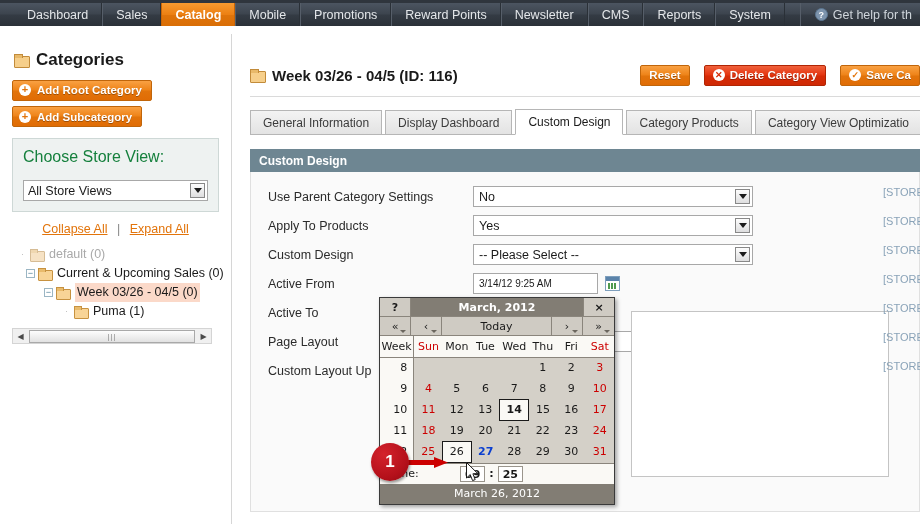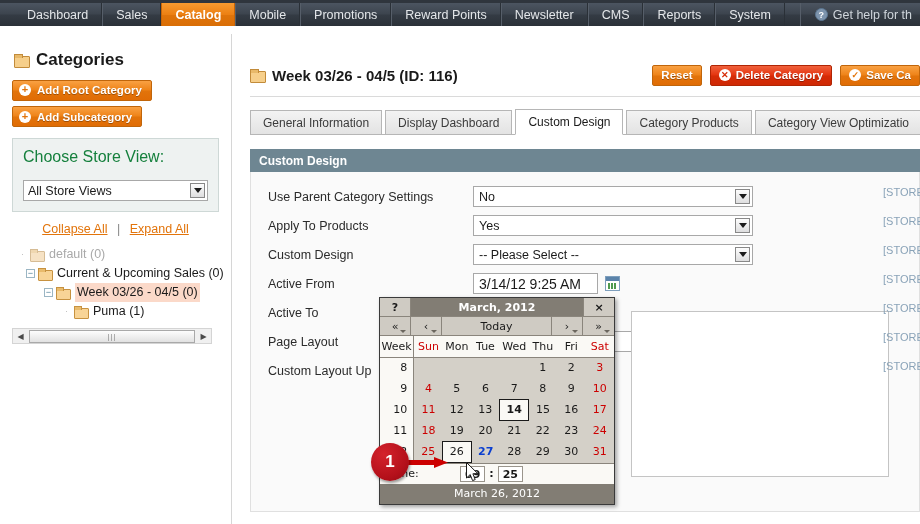--- a/index.html
+++ b/index.html
@@ -145,21 +145,21 @@
     border: 1px solid #a9a9a9;
     display: flex; align-items: center; justify-content: center;
     color: #8a8a8a; font-size: 8px; letter-spacing: 1px; cursor: grab;
   }
 
   
   .main { position: absolute; left: 233px; top: 34px; width: 687px; height: 490px;
     background: #fff; padding: 28px 0 0 17px; }
   .page-head { display: flex; align-items: center; height: 26px; }
   .page-title { font-size: 15px; font-weight: bold; color: #1a1a1a; margin-left: 7px; }
-  .head-btns { margin-left: auto; display: flex; gap: 8px; padding-right: 0; }
+  .head-btns { margin-left: auto; display: flex; gap: 14px; padding-right: 0; }
   .btn-sm {
     display: inline-flex; align-items: center; gap: 5px;
     height: 21px; padding: 0 8px; border-radius: 2px;
     font-size: 11.5px; font-weight: bold; color: #fff;
     text-shadow: 0 1px 0 rgba(0,0,0,.3); cursor: pointer; white-space: nowrap;
   }
   .btn-reset {
     background: linear-gradient(to bottom, #f9a143 0%, #ee8318 48%, #e2740b 52%, #e06c05 100%);
     border: 1px solid #c0650a;
   }
@@ -211,21 +211,21 @@
     padding-left: 5px; font-size: 12.5px; color: #1a1a1a; cursor: pointer;
   }
   .fselect .arrowbox {
     position: absolute; right: 2px; top: 2px; width: 15px; height: 15px;
     background: linear-gradient(to bottom, #fdfdfd, #dededf);
     border: 1px solid #888; display: flex; align-items: center; justify-content: center;
   }
   .ftext {
     width: 125px; height: 21px; background: #fff; border: 1px solid #a8a8a8;
     display: flex; align-items: center; padding-left: 5px;
-    font-size: 14px; color: #1a1a1a; cursor: text;
+    font-size: 10px; color: #1a1a1a; cursor: text;
   }
   .cal-icon {
     width: 15px; height: 15px; margin-left: 7px; background: #fff;
     border: 1px solid #7e9fbd; position: relative; cursor: pointer; flex-shrink: 0;
   }
   .cal-icon::before {
     content: ""; position: absolute; left: 0; top: 0; right: 0; height: 4px;
     background: #5b83aa;
   }
   .cal-icon::after {

